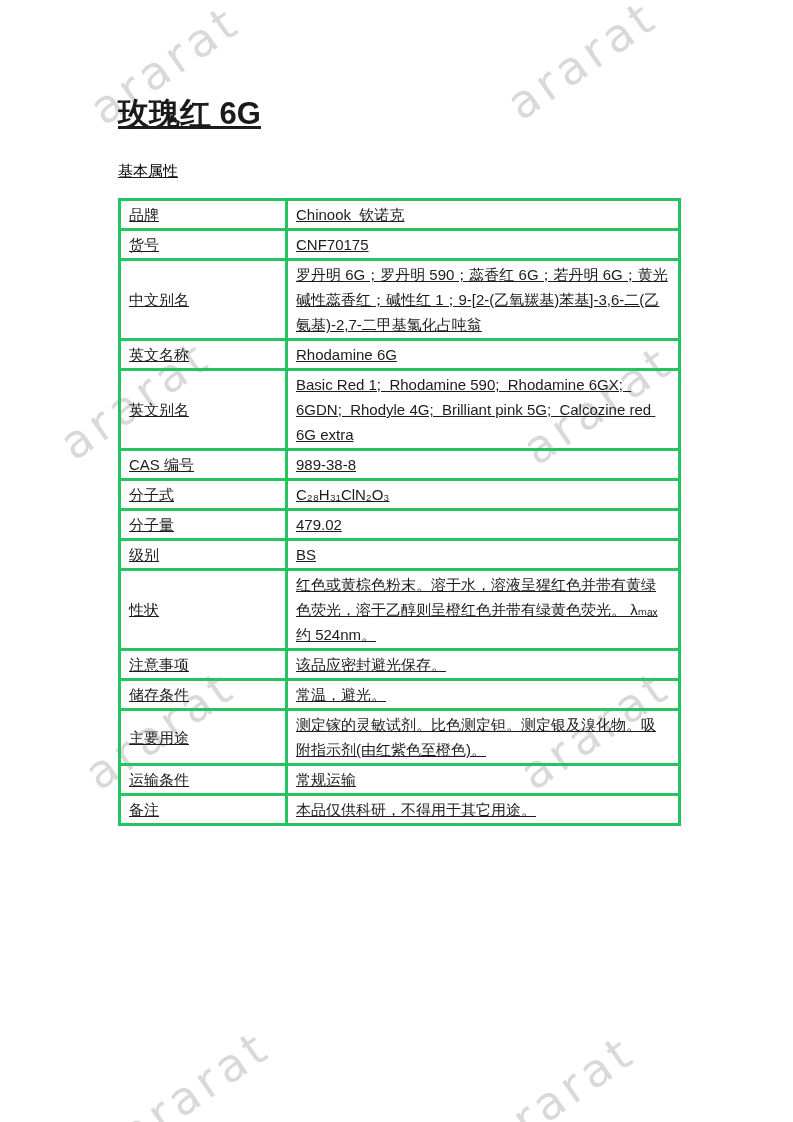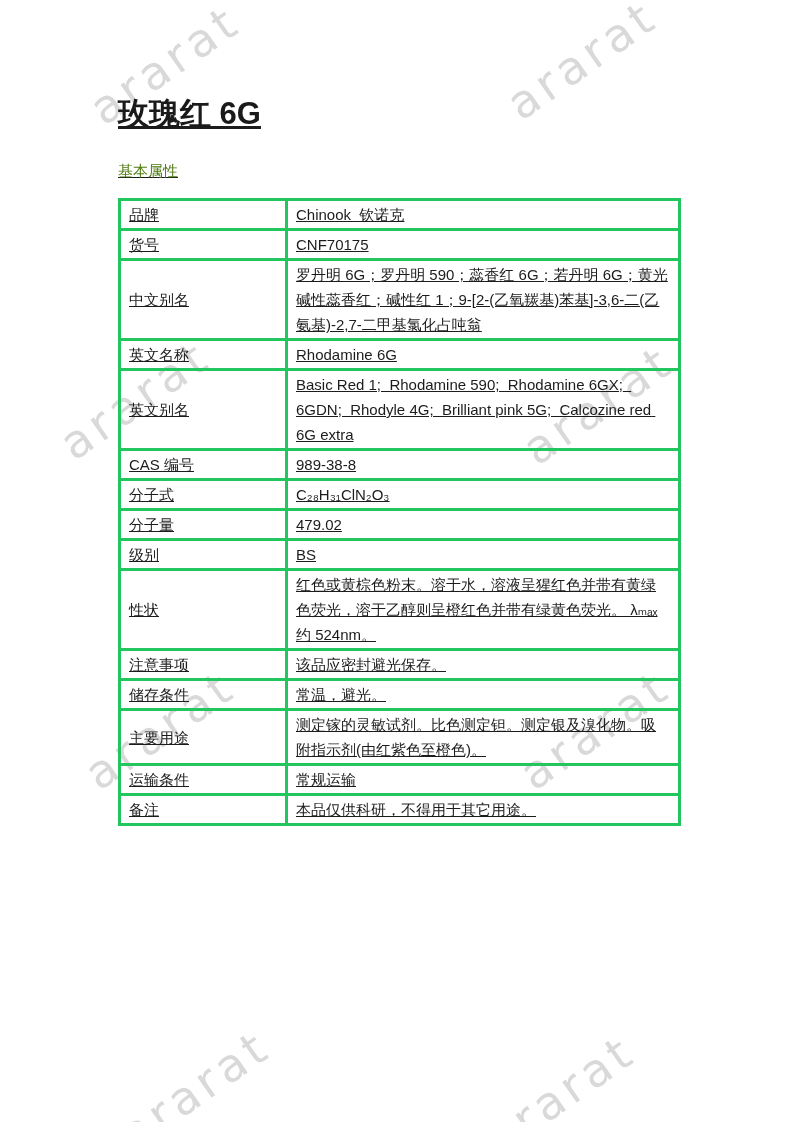--- a/index.html
+++ b/index.html
@@ -53,21 +53,21 @@
     margin: 0;
     font-size: 31px;
     line-height: 38px;
     font-weight: 600;
     color: #1a1a1a;
   }
   .section-heading {
     margin-top: 29px;
     font-size: 15px;
     line-height: 18px;
-    color: #4d7c0f;
+    color: #000000;
   }
   table.props {
     margin-top: 18px;
     border-collapse: collapse;
     table-layout: fixed;
     width: 563px;
     background: transparent;
   }
   table.props tr { height: 27px; }
   table.props td {

